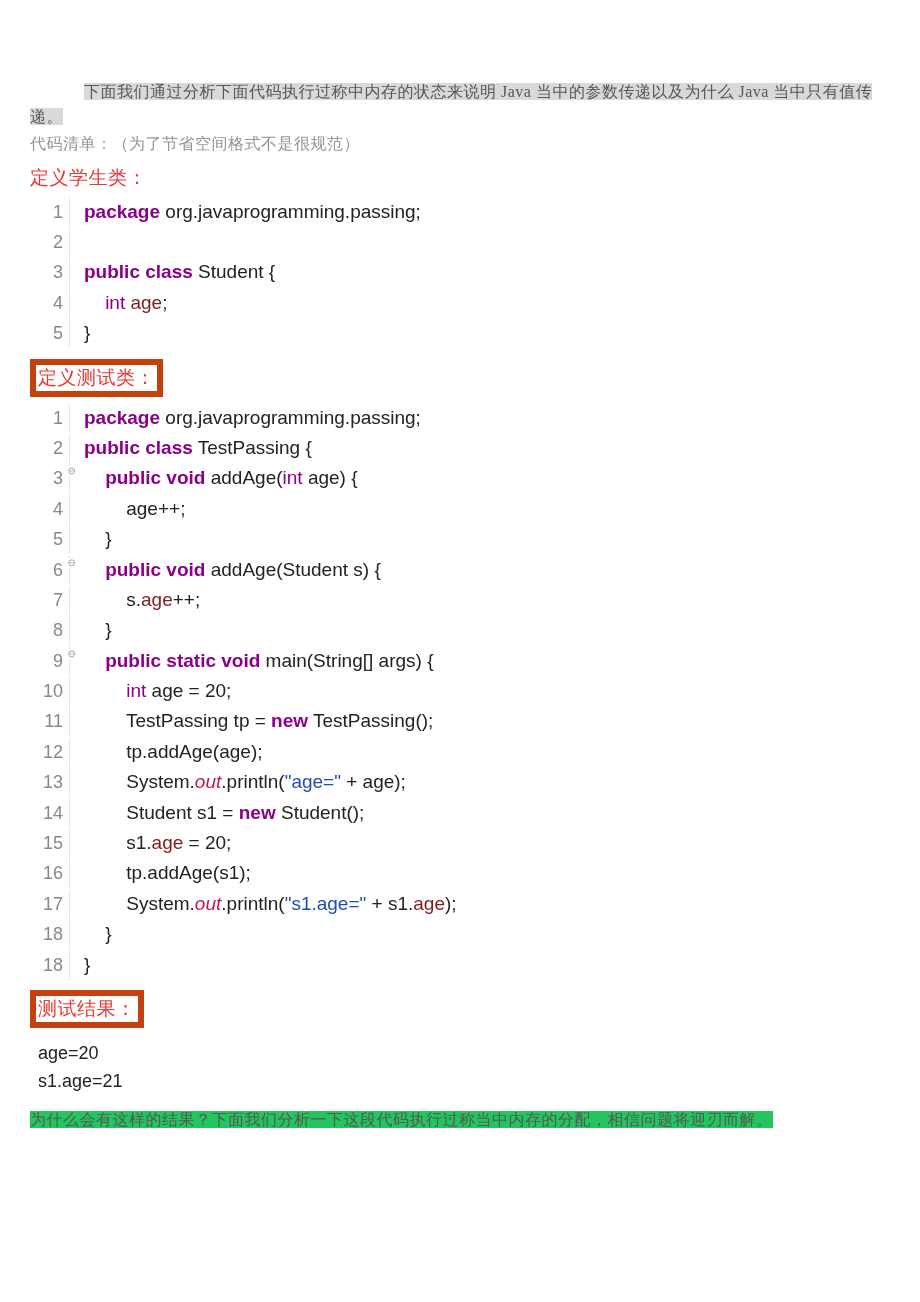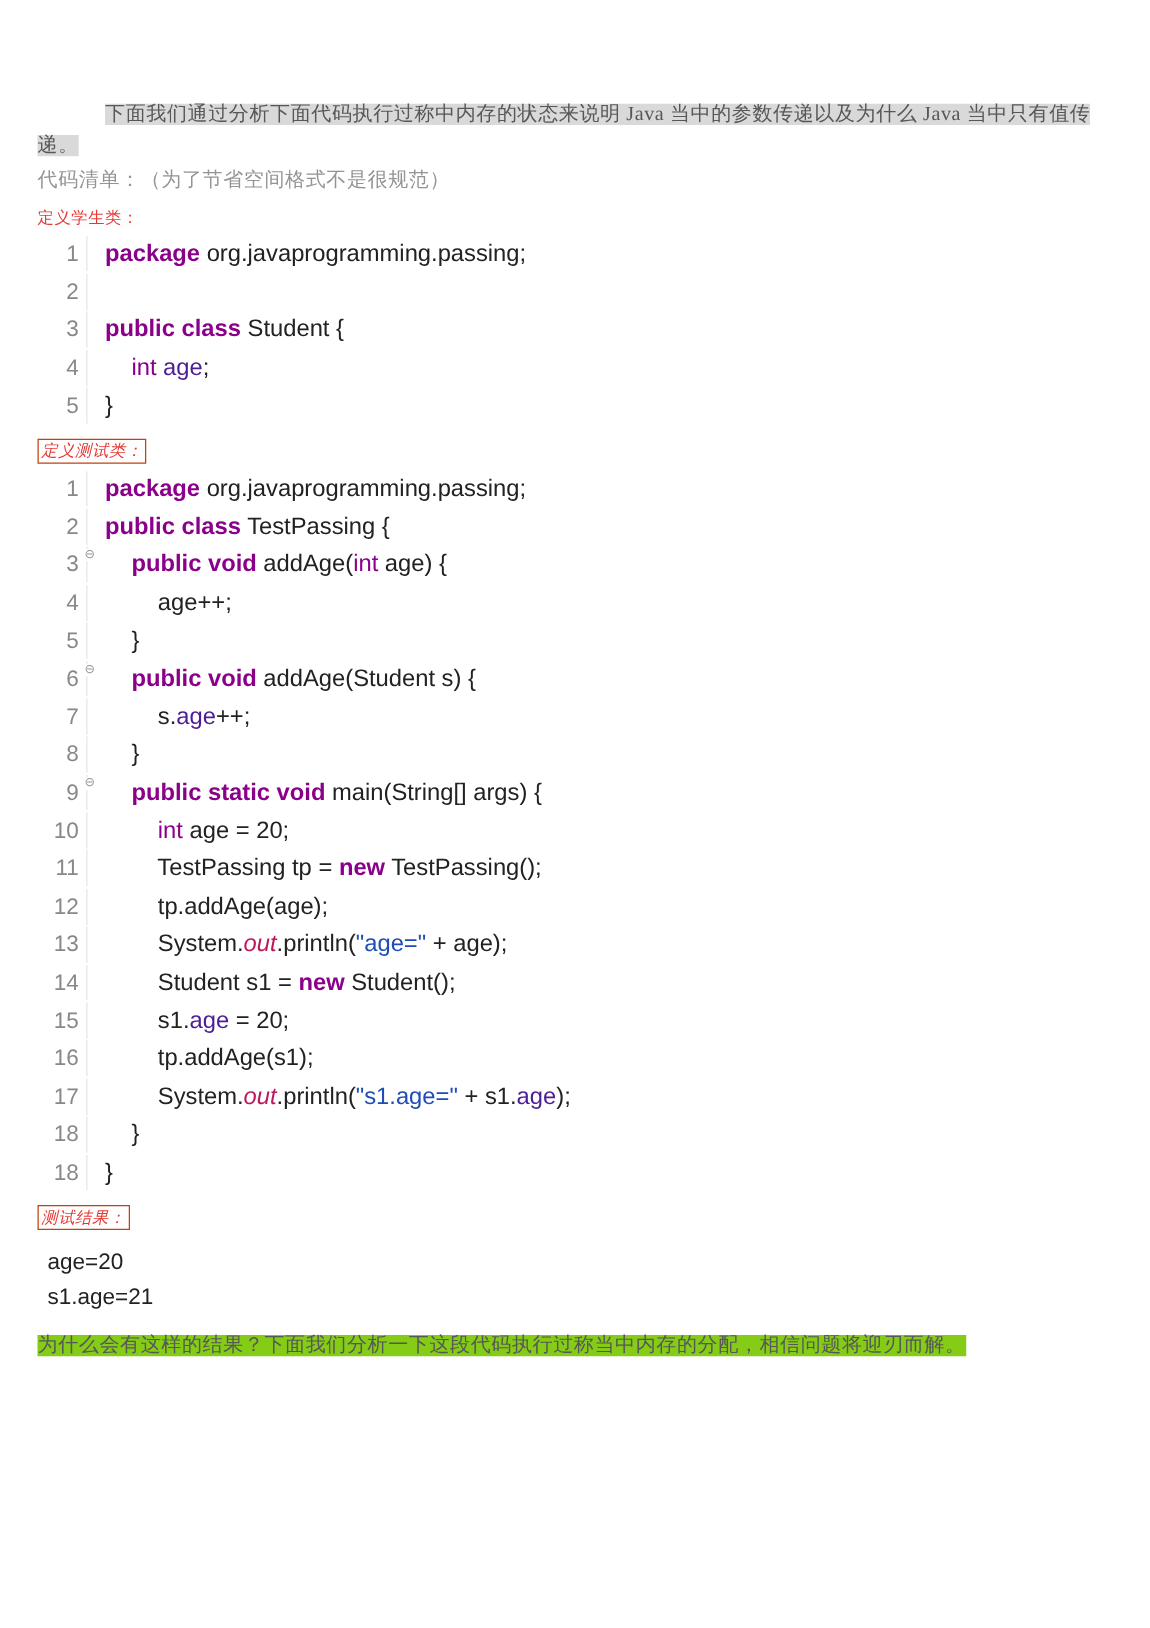--- a/index.html
+++ b/index.html
@@ -23,27 +23,27 @@
   .indent { padding-left: 54px; display: inline-block; }
 
   .note {
     color: #949494;
     margin-bottom: 6px;
     letter-spacing: 0.5px;
   }
 
   .red-label {
     color: #e53935;
-    font-size: 13px;
+    font-size: 19px;
     margin: 4px 16px 6px 0;
     display: inline-block;
     background: #fefefe;
     letter-spacing: 0.5px;
   }
-  .red-boxed { border: 1px solid #c2410c; padding: 0 2px; font-style: italic; }
+  .red-boxed { border: 6px solid #c2410c; padding: 0 2px; }
 
   .code-block {
     font-family: "Lucida Sans Unicode", "Lucida Grande", Verdana, sans-serif;
     font-size: 19px;
     line-height: 1.6;
     margin-bottom: 6px;
   }
   .code-line {
     display: flex;
     align-items: baseline;
@@ -69,34 +69,34 @@
     line-height: 1;
   }
   .code {
     padding-left: 14px;
     white-space: pre;
     color: #222;
   }
 
   .kw { color: #8b008b; font-weight: bold; }
   .typekw { color: #8b008b; font-weight: normal; }
-  .field { color: #4c1d95; }
+  .field { color: #7f1d1d; }
   .static-it { color: #be185d; font-style: italic; }
   .str { color: #1e4db7; }
 
   .output {
     font-family: "Lucida Sans Unicode", "Lucida Grande", Verdana, sans-serif;
     font-size: 18px;
     color: #222;
     margin: 6px 0 14px 8px;
     line-height: 1.55;
   }
 
   .closing-hl {
-    background: #84cc16;
+    background: #22c55e;
     color: #575757;
     display: inline;
     letter-spacing: 0.5px;
   }
 </style>
 </head>
 <body>
 
 <div class="intro-wrap">
   <span class="indent"></span><span class="intro-hl">下面我们通过分析下面代码执行过称中内存的状态来说明 Java 当中的参数传递以及为什么 Java 当中只有值传递。</span>

